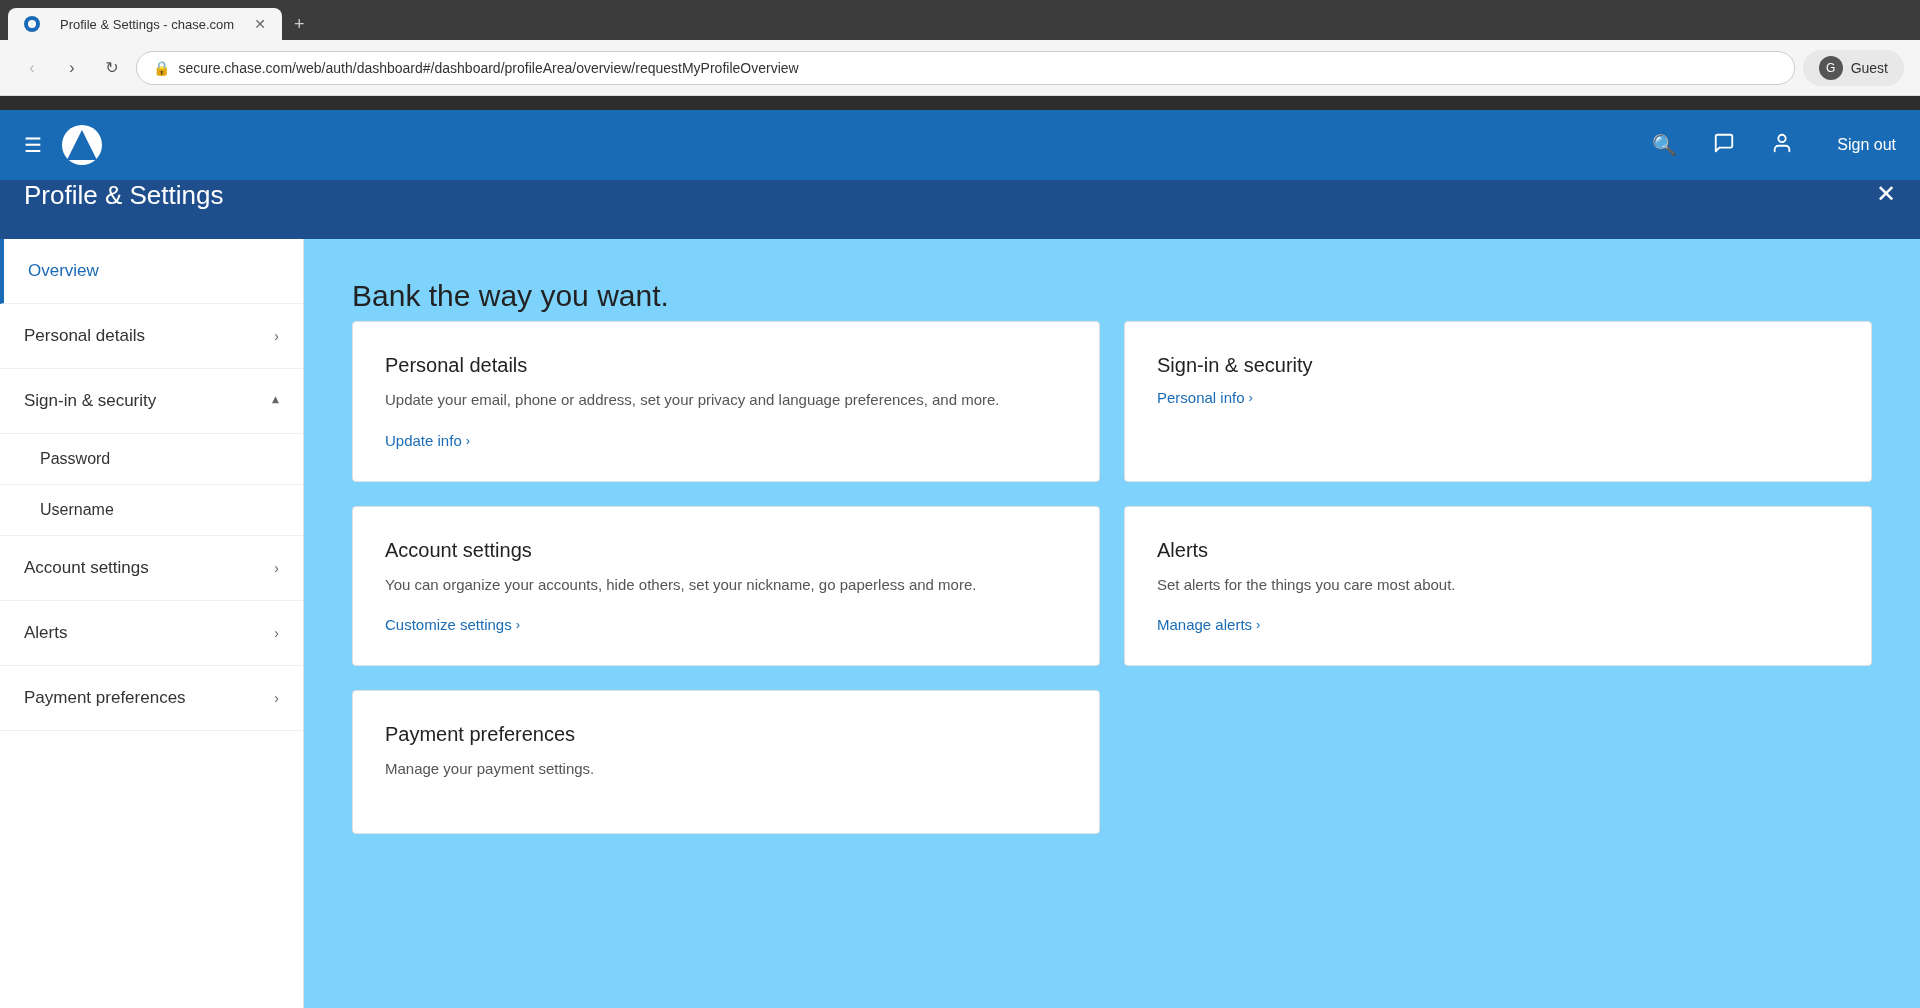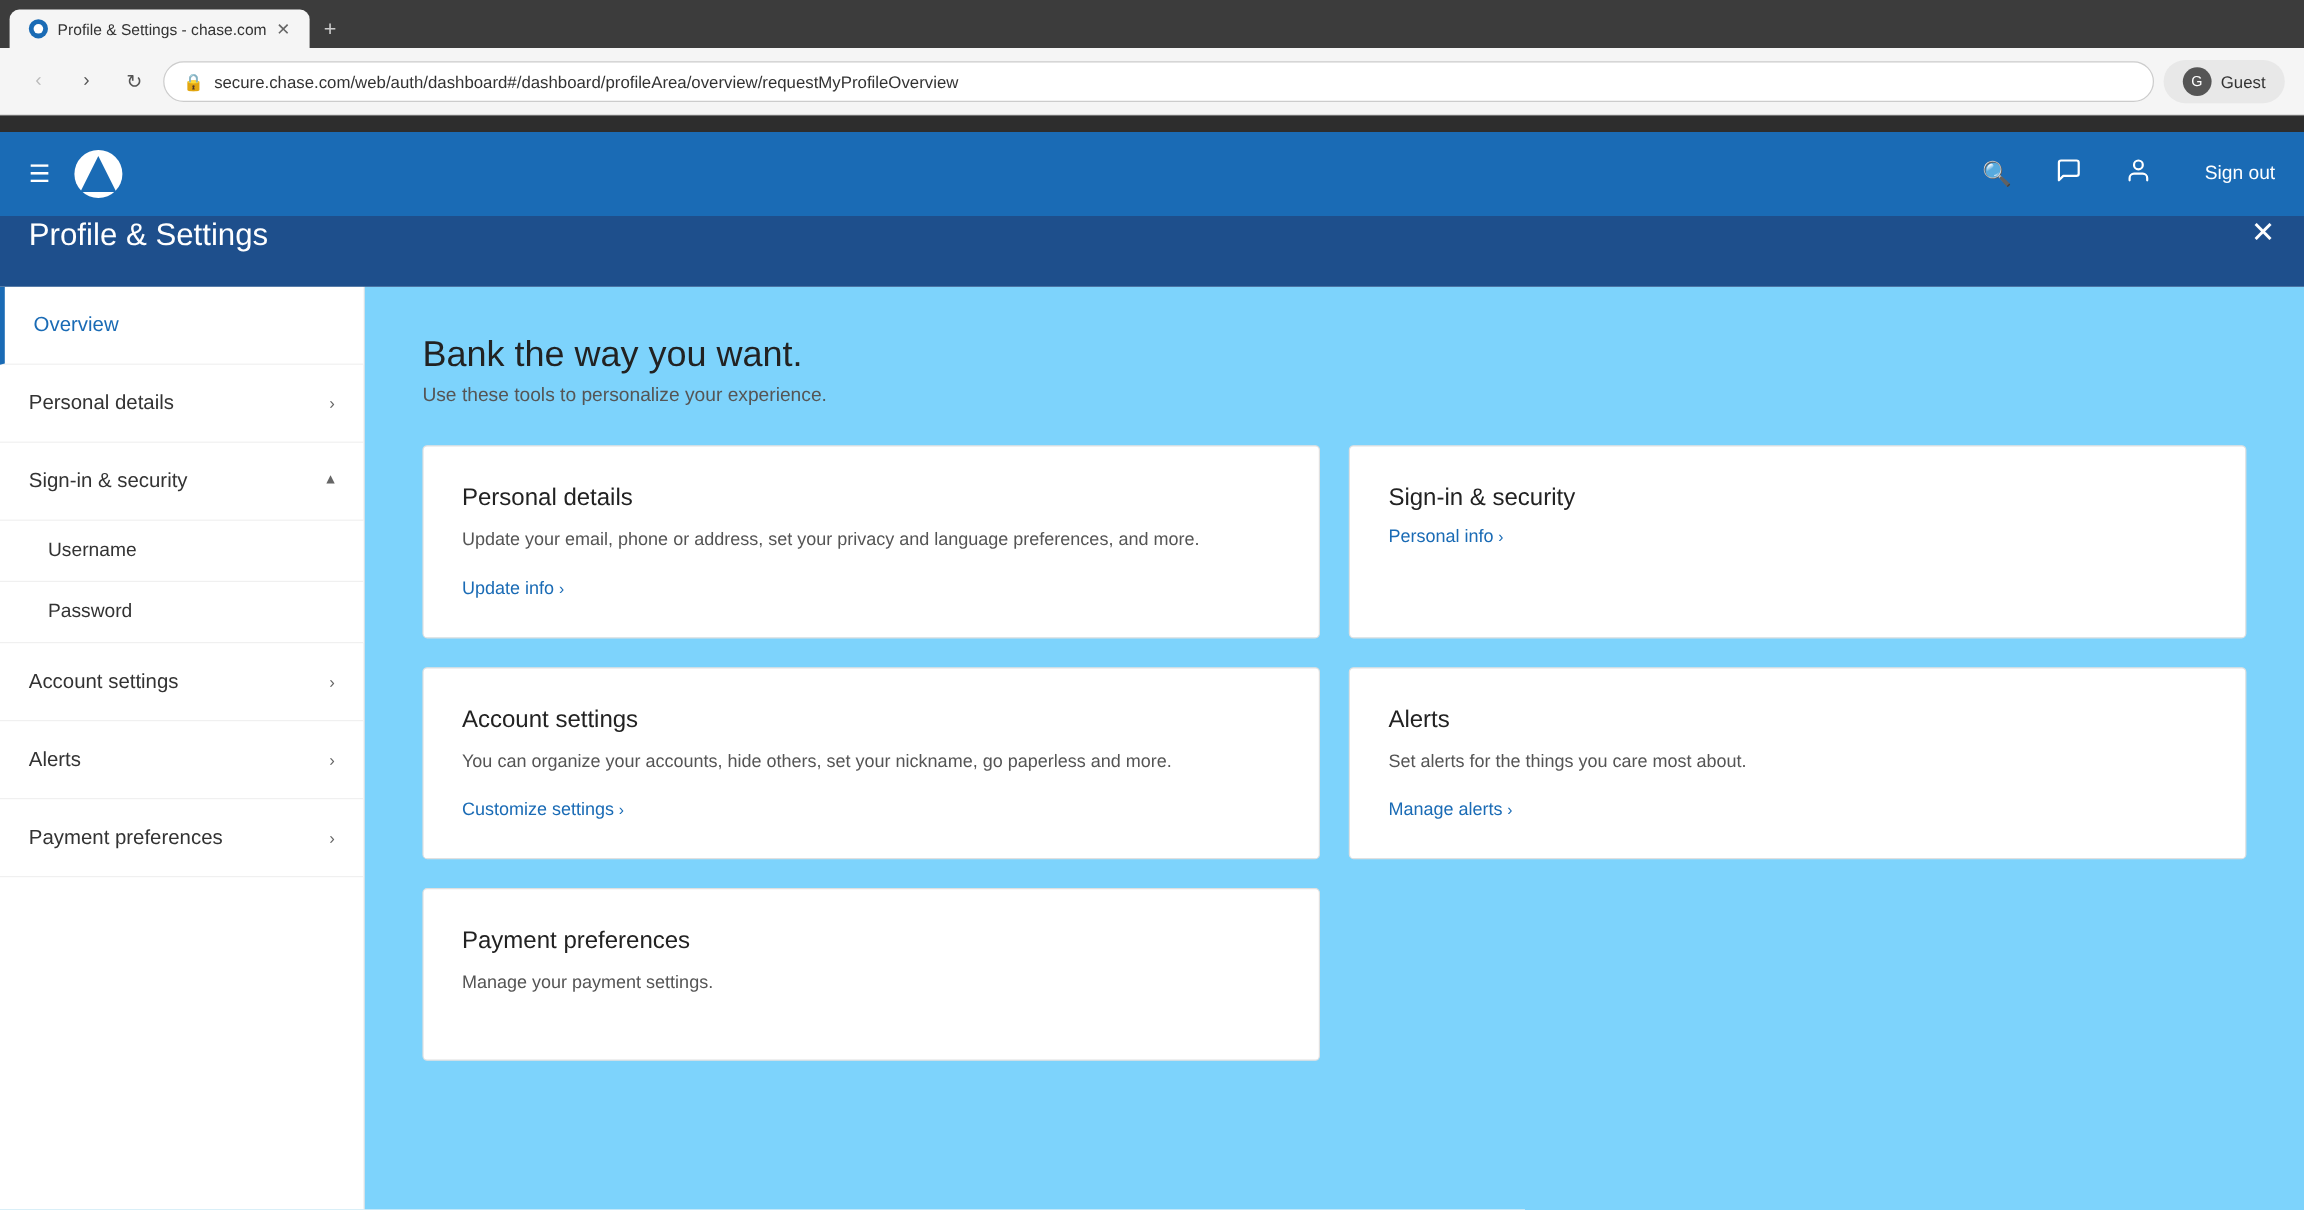--- a/index.html
+++ b/index.html
@@ -1,21 +1,21 @@
 <!DOCTYPE html>
 <html><head>
   <meta charset="utf-8">
   <style>
     * { margin: 0; padding: 0; box-sizing: border-box; }
     body { font-family: -apple-system, BlinkMacSystemFont, 'Segoe UI', Arial, sans-serif; background: #f5f5f5; width: 1920px; height: 1008px; overflow: hidden; }
 
     
     .browser-chrome { background: #2d2d2d; height: 110px; }
     .browser-tabs { background: #3c3c3c; height: 40px; display: flex; align-items: flex-end; padding: 0 8px; }
-    .browser-tab { background: #f5f5f5; border-radius: 8px 8px 0 0; padding: 0 16px; height: 32px; display: flex; align-items: center; gap: 8px; min-width: 220px; }
+    .browser-tab { background: #f5f5f5; border-radius: 8px 8px 0 0; padding: 0 16px; height: 32px; display: flex; align-items: center; gap: 20px; min-width: 220px; }
     .browser-tab-favicon { width: 16px; height: 16px; background: #1a6bb5; border-radius: 50%; display: flex; align-items: center; justify-content: center; }
     .browser-tab-favicon::after { content: ''; width: 8px; height: 8px; background: white; border-radius: 50%; }
     .browser-tab-title { font-size: 13px; color: #333; flex: 1; white-space: nowrap; overflow: hidden; text-overflow: ellipsis; }
     .browser-tab-close { font-size: 14px; color: #666; cursor: pointer; }
     .browser-tab-new { background: transparent; border: none; color: #ccc; font-size: 18px; padding: 4px 12px; height: 32px; display: flex; align-items: center; cursor: pointer; }
     .browser-nav { background: #f5f5f5; height: 56px; display: flex; align-items: center; padding: 0 16px; gap: 8px; border-bottom: 1px solid #ddd; }
     .nav-btn { width: 32px; height: 32px; border: none; background: transparent; cursor: pointer; display: flex; align-items: center; justify-content: center; border-radius: 50%; color: #555; font-size: 16px; }
     .nav-btn.disabled { color: #bbb; cursor: default; }
     .url-bar { flex: 1; height: 34px; background: white; border: 1px solid #ccc; border-radius: 20px; display: flex; align-items: center; padding: 0 16px; font-size: 14px; color: #333; gap: 8px; }
     .url-bar-icon { color: #1a6bb5; font-size: 14px; }
@@ -138,24 +138,24 @@
         <span class="sidebar-item-label">Personal details</span>
         <span class="sidebar-chevron">›</span>
       </div>
 
       <div class="sidebar-item">
         <span class="sidebar-item-label">Sign-in &amp; security</span>
         <span class="sidebar-chevron open">▾</span>
       </div>
       <div class="sidebar-sub">
         <div class="sidebar-sub-item">
+          <span class="sidebar-sub-item-label">Password</span>
+        </div>
+        <div class="sidebar-sub-item">
           <span class="sidebar-sub-item-label">Username</span>
-        </div>
-        <div class="sidebar-sub-item">
-          <span class="sidebar-sub-item-label">Password</span>
         </div>
       </div>
 
       <div class="sidebar-item">
         <span class="sidebar-item-label">Account settings</span>
         <span class="sidebar-chevron">›</span>
       </div>
 
       <div class="sidebar-item">
         <span class="sidebar-item-label">Alerts</span>
@@ -163,21 +163,20 @@
       </div>
 
       <div class="sidebar-item">
         <span class="sidebar-item-label">Payment preferences</span>
         <span class="sidebar-chevron">›</span>
       </div>
     </nav>
 
     <div class="content">
       <h1 class="content-heading">Bank the way you want.</h1>
-      <p class="content-subheading">Use these tools to personalize your experience.</p>
 
       <div class="cards-grid">
 
         <div class="card">
           <div class="card-title">Personal details</div>
           <div class="card-desc">Update your email, phone or address, set your privacy and language preferences, and more.</div>
           <a class="card-link">
             <span>Update info</span>
             <span class="card-link-chevron">›</span>
           </a>

